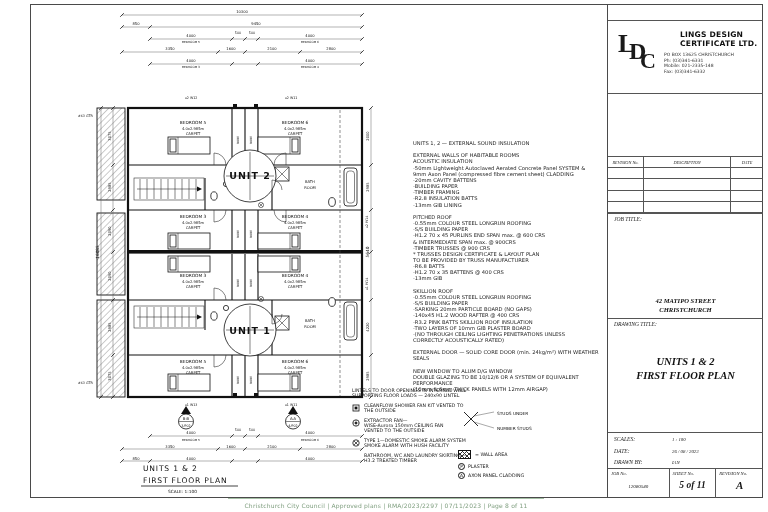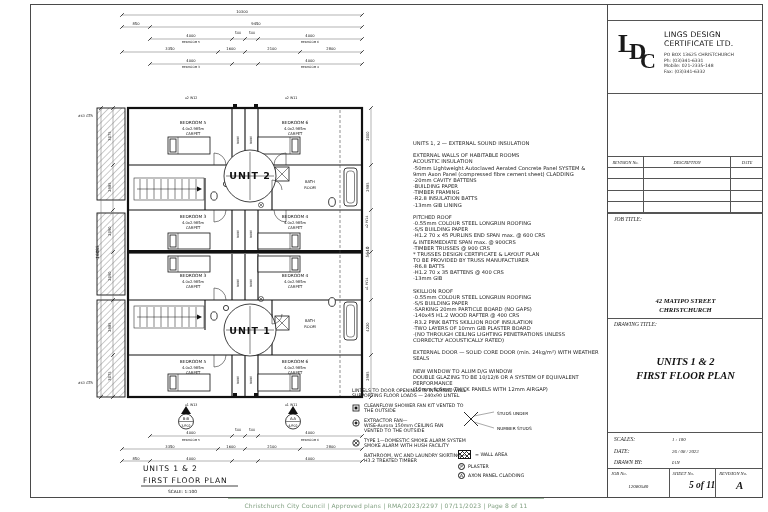--- a/index.html
+++ b/index.html
@@ -35,21 +35,21 @@
   .wall-swatch{display:inline-block;width:13px;height:9px;border:.9px solid #111;vertical-align:middle;margin-right:4px;
       background:repeating-linear-gradient(45deg,#333 0 .7px,transparent .7px 3.2px),
                  repeating-linear-gradient(-45deg,#333 0 .7px,transparent .7px 3.2px)}
   
   .tb{left:607px;top:4px;width:156px;height:494px;border-left:1.3px solid #4a4a4a}
   .serif{font-family:"Liberation Serif",serif}
   .tb-label{font-family:"Liberation Serif",serif;font-style:italic;font-size:5.6px;color:#222}
   .logo-box{position:absolute;left:0;top:16px;width:100%;height:74px;border-top:1px solid #555;border-bottom:1px solid #555}
   .ldc{position:absolute;left:10px;top:8px;width:44px;height:56px;font-family:"Liberation Serif",serif;font-weight:bold}
   .ldc span{position:absolute}
-  .company{position:absolute;left:56px;top:9px;font-size:7.6px;font-weight:normal;letter-spacing:.2px;line-height:9px;color:#111}
+  .company{position:absolute;left:72px;top:9px;font-size:7.6px;font-weight:bold;letter-spacing:.2px;line-height:9px;color:#111}
   .contact{position:absolute;left:56px;top:31px;font-size:4.5px;line-height:5.6px;color:#333}
   .rev-table{position:absolute;left:0;top:152px;width:100%;border-top:1px solid #555;border-bottom:1px solid #555;
              display:grid;grid-template-columns:36px 1fr 32px;grid-auto-rows:11.2px}
   .rev-table div{border-right:.7px solid #555;border-bottom:.7px solid #555;
                  font-family:"Liberation Serif",serif;font-style:italic;font-size:4.3px;
                  display:flex;align-items:center;justify-content:center;color:#222}
   .rev-table div:nth-child(3n){border-right:none}
   .big-title{font-family:"Liberation Serif",serif;font-style:italic;font-weight:bold;color:#111;text-align:center;width:100%}
   .tb-row-label{position:absolute;left:6px;font-family:"Liberation Serif",serif;font-style:italic;font-size:5.6px;color:#222}
   .tb-row-val{position:absolute;left:64px;font-family:"Liberation Serif",serif;font-style:italic;font-size:4.8px;color:#222}
@@ -481,21 +481,21 @@
     <div class="tb-row-label" style="top:455px">DRAWN BY:</div>
     <div class="tb-row-val" style="top:455.5px">IAN</div>
 
     <div class="grid3">
       <div class="cell" style="width:62px">
         <span class="cell-label">JOB No.</span>
         <div class="abs serif" style="width:100%;top:15px;text-align:center;font-style:italic;font-size:5px">12080540</div>
       </div>
       <div class="cell" style="width:47px">
         <span class="cell-label">SHEET No.</span>
-        <div class="abs serif" style="width:100%;top:11px;text-align:right;font-style:italic;font-weight:bold;font-size:9.5px">5 of 11</div>
+        <div class="abs serif" style="width:100%;top:11px;text-align:center;font-style:italic;font-weight:bold;font-size:9.5px">5 of 11</div>
       </div>
       <div class="cell" style="width:47px">
         <span class="cell-label">REVISION No.</span>
         <div class="abs serif" style="width:100%;top:10px;text-align:center;font-style:italic;font-weight:bold;font-size:11px">A</div>
       </div>
     </div>
   </div>
 
   <div class="abs approval">Christchurch City Council  |  Approved plans  |  RMA/2023/2297  |  07/11/2023  |  Page 8 of 11</div>
 </div>

